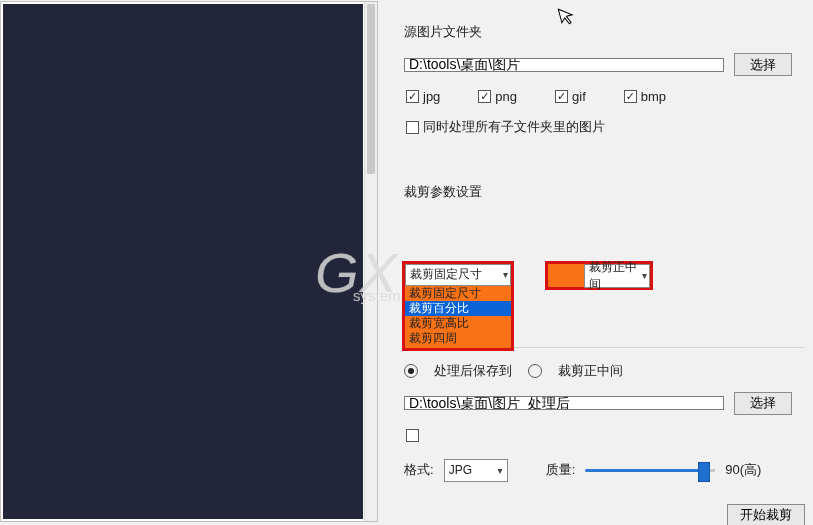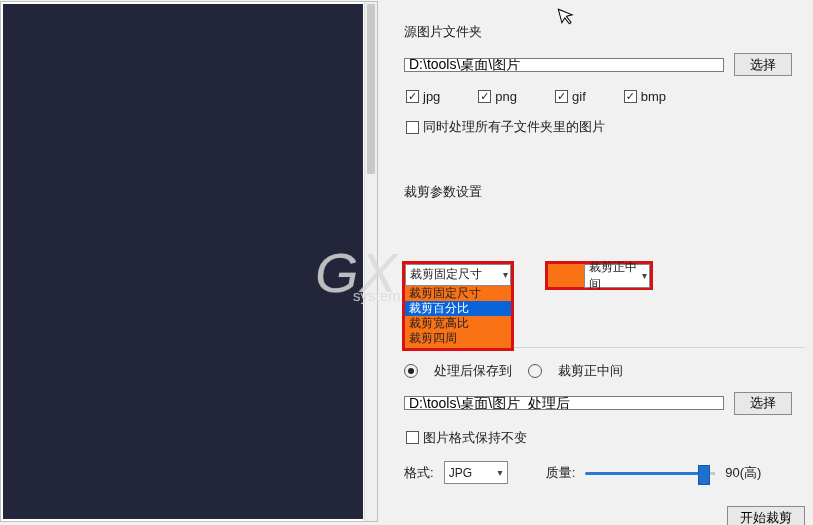--- a/index.html
+++ b/index.html
@@ -405,21 +405,20 @@
         </span>
       </div>
       <div class="row">
         <input class="text-input path-input" value="D:\tools\桌面\图片_处理后" style="">
         <button class="btn">选择</button>
       </div>
 
       <div class="single-chk-row">
         <span class="chk">
           <span class="chk-box"></span>
-          <span>图片格式保持不变</span>
         </span>
       </div>
 
       <div class="fmt-row">
         <span>格式:</span>
         <span class="select-box">
           <span>JPG</span>
           <span class="arrow">▾</span>
         </span>
         <span style="width:18px"></span>

